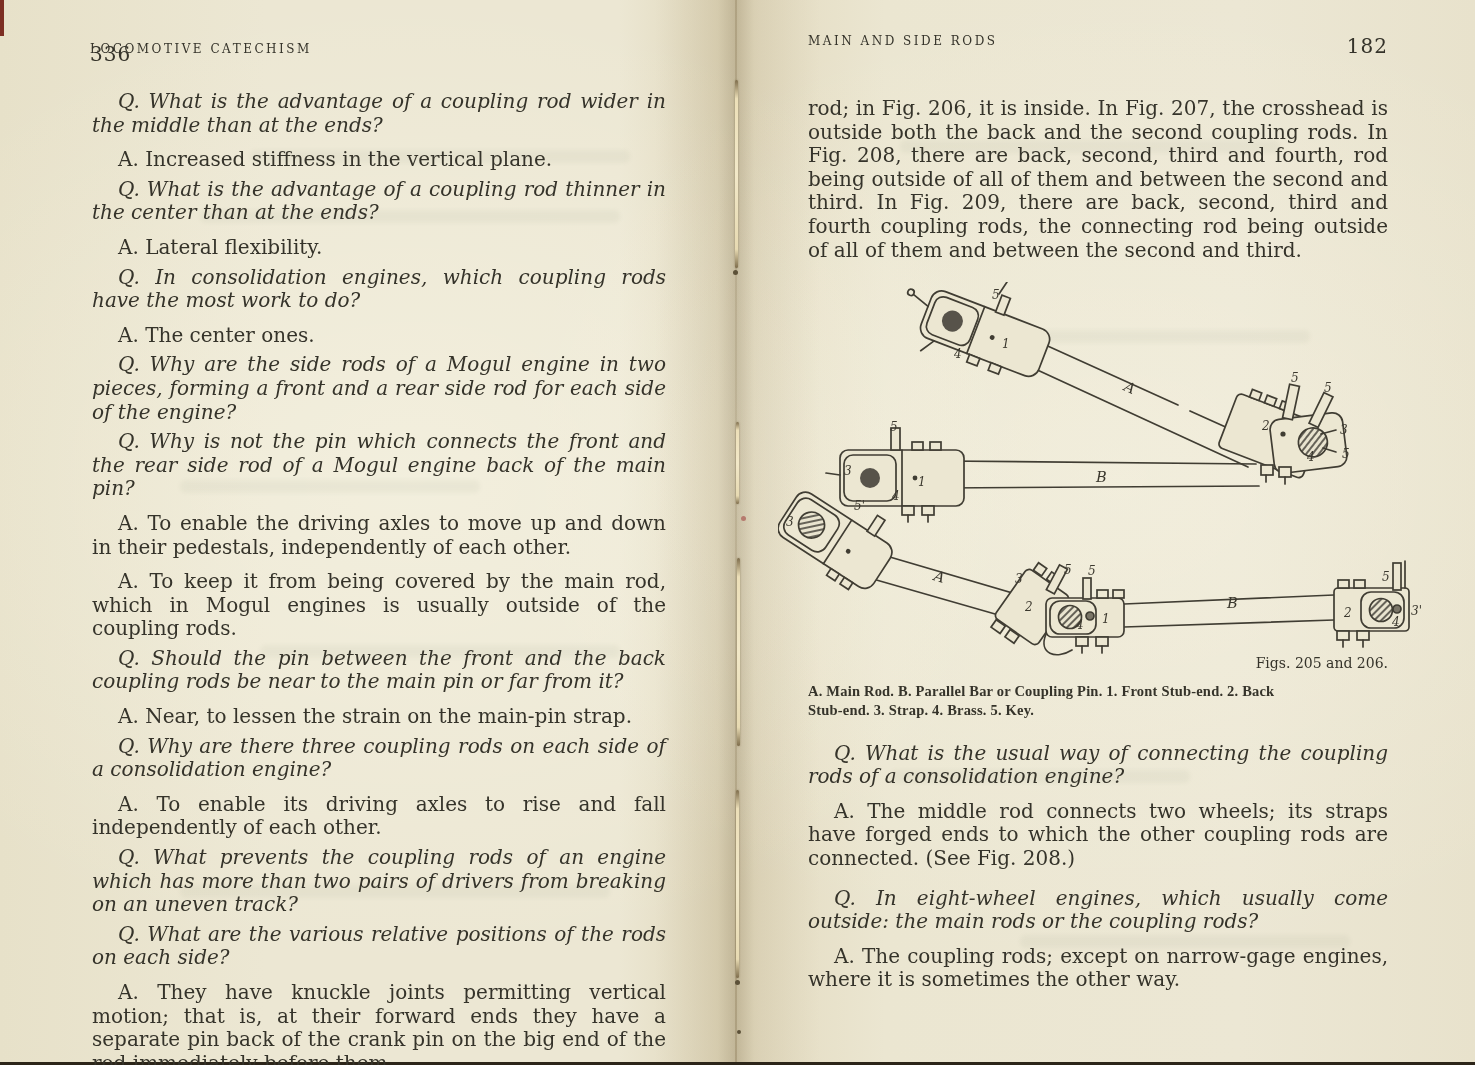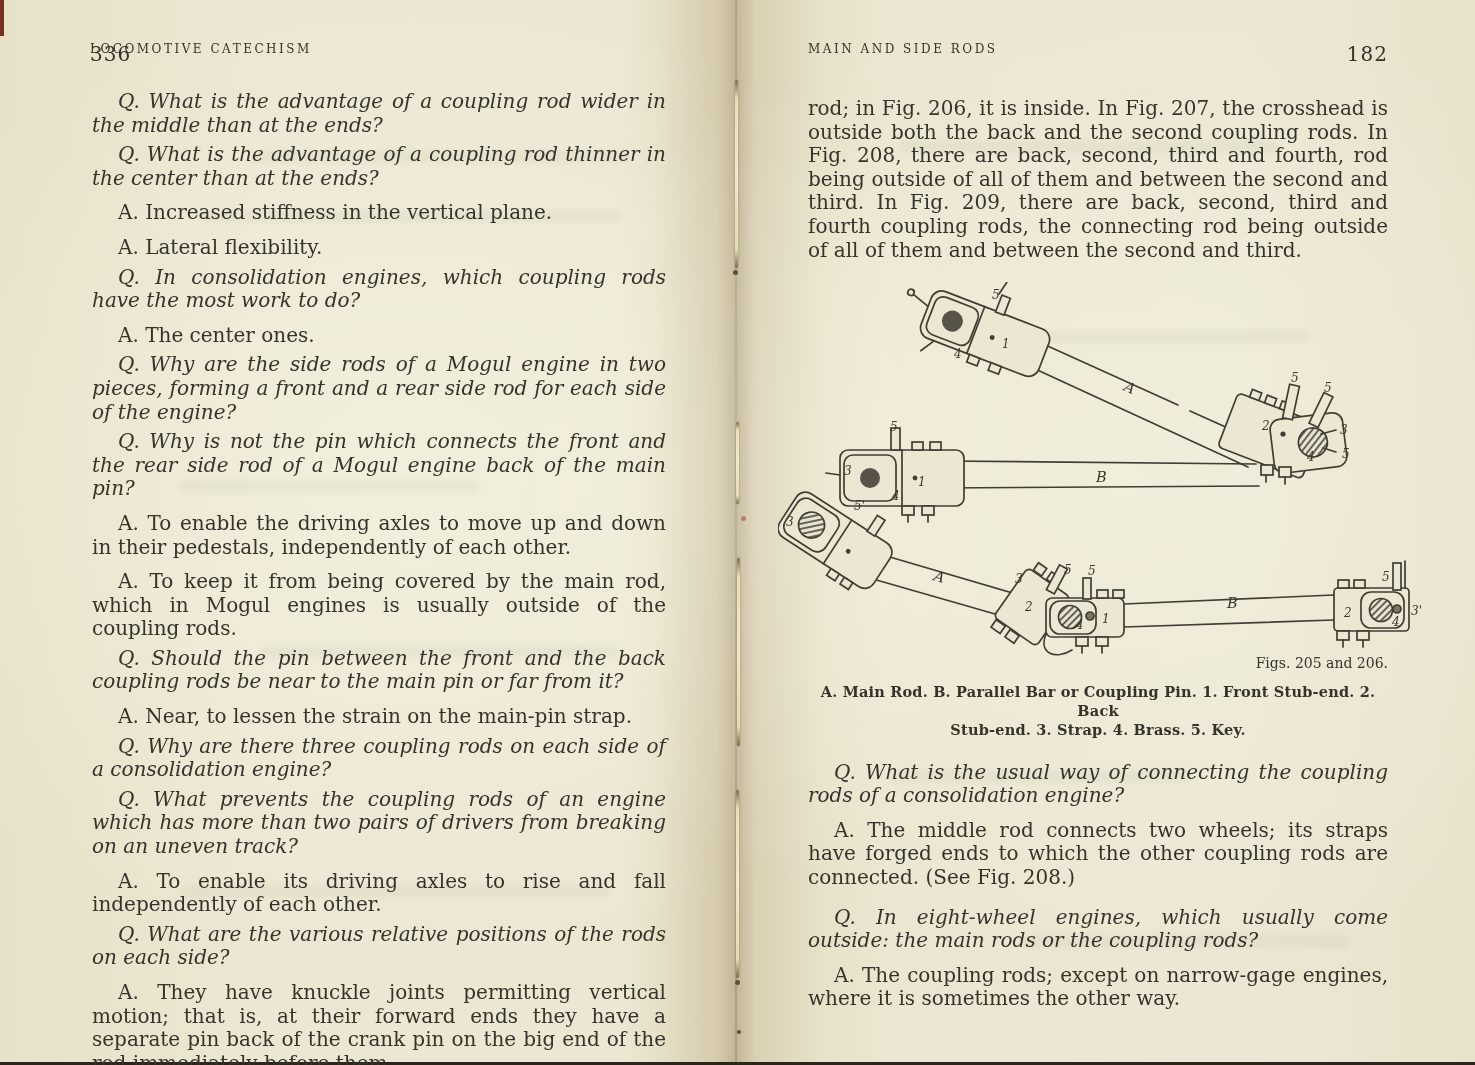--- a/index.html
+++ b/index.html
@@ -28,21 +28,21 @@
   .pagenum{position:absolute;top:0;font-size:20px;letter-spacing:1px;}
   .running-title{position:absolute;left:0;right:0;top:0;font-size:12px;letter-spacing:2.5px;}
   .column{position:absolute;font-size:20px;line-height:23.6px;text-align:justify;}
   .para{margin:0;text-indent:26px;}
   .para.q{font-style:italic;margin-top:6px;}
   .para.a{margin-top:11px;}
   .para.noindent{text-indent:0;}
   .para.gap-before{margin-top:16px;}
   
   .fig-caption{margin:0;text-align:right;font-size:14px;text-indent:0;}
-  .fig-legend{margin:6px auto 0 auto;text-align:center;font-size:14.5px;font-weight:bold;line-height:19px;letter-spacing:.2px;max-width:600px;text-indent:0;}
+  .fig-legend{margin:6px auto 0 auto;text-align:left;font-size:14.5px;font-weight:bold;line-height:19px;letter-spacing:.2px;max-width:600px;text-indent:0;font-family:Liberation Serif, serif;}
   .qa-block{margin-top:22px;}
   
   .ghost{position:absolute;height:13px;border-radius:6px;background:#6e7a5e;opacity:.06;filter:blur(2px);pointer-events:none;}
   
   .figsvg text{font-family:"DejaVu Serif","Liberation Serif",serif;font-style:italic;font-size:12px;fill:#3b382e;stroke:none;}
   .figsvg text.big{font-size:14.5px;}
 </style>
 </head>
 <body>
 
@@ -71,42 +71,42 @@
   <div class="ghost" style="left:890px;top:770px;width:300px;"></div>
   <div class="ghost" style="left:1020px;top:935px;width:330px;"></div>
 
   <div>
     <div class="header-row" style="left:90px;top:42px;width:576px;">
       <span class="pagenum" style="left:0;text-align:center;">336</span>
       <span class="running-title">LOCOMOTIVE CATECHISM</span>
     </div>
     <div class="column" style="left:92px;top:84px;width:574px;">
       <p class="para q">Q. What is the advantage of a coupling rod wider in the middle than at the ends?</p>
+      <p class="para a">A. Increased stiffness in the vertical plane.</p>
       <p class="para q">Q. What is the advantage of a coupling rod thinner in the center than at the ends?</p>
-      <p class="para a">A. Increased stiffness in the vertical plane.</p>
       <p class="para a">A. Lateral flexibility.</p>
       <p class="para q">Q. In consolidation engines, which coupling rods have the most work to do?</p>
       <p class="para a">A. The center ones.</p>
       <p class="para q">Q. Why are the side rods of a Mogul engine in two pieces, forming a front and a rear side rod for each side of the engine?</p>
       <p class="para q">Q. Why is not the pin which connects the front and the rear side rod of a Mogul engine back of the main pin?</p>
       <p class="para a">A. To enable the driving axles to move up and down in their pedestals, independently of each other.</p>
       <p class="para a">A. To keep it from being covered by the main rod, which in Mogul engines is usually outside of the coupling rods.</p>
       <p class="para q">Q. Should the pin between the front and the back coupling rods be near to the main pin or far from it?</p>
       <p class="para a">A. Near, to lessen the strain on the main-pin strap.</p>
       <p class="para q">Q. Why are there three coupling rods on each side of a consolidation engine?</p>
+      <p class="para a">A. To enable its driving axles to rise and fall independently of each other.</p>
       <p class="para q">Q. What prevents the coupling rods of an engine which has more than two pairs of drivers from breaking on an uneven track?</p>
-      <p class="para a">A. To enable its driving axles to rise and fall independently of each other.</p>
       <p class="para q">Q. What are the various relative positions of the rods on each side?</p>
       <p class="para a">A. They have knuckle joints permitting vertical motion; that is, at their forward ends they have a separate pin back of the crank pin on the big end of the rod immediately before them.</p>
       <p class="para a">A. Fig. 205 shows the main rod outside the coupling</p>
     </div>
   </div>
 
   <div>
-    <div class="header-row" style="left:808px;top:42px;width:580px;">
+    <div class="header-row" style="left:808px;top:34px;width:580px;">
       <span class="running-title">MAIN AND SIDE RODS</span>
       <span class="pagenum" style="right:0;">182</span>
     </div>
 
     <div class="column" style="left:808px;top:86px;width:580px;">
       <p class="para a noindent">rod; in Fig. 206, it is inside.  In Fig. 207, the crosshead is outside both the back and the second coupling rods. In Fig. 208, there are back, second, third and fourth, rod being outside of all of them and between the second and third.  In Fig. 209, there are back, second, third and fourth coupling rods, the connecting rod being outside of all of them and between the second and third.</p>
     </div>
 
     <svg class="figsvg" style="position:absolute;left:778px;top:282px;" width="665" height="378" viewBox="0 0 665 378">
       <defs>

